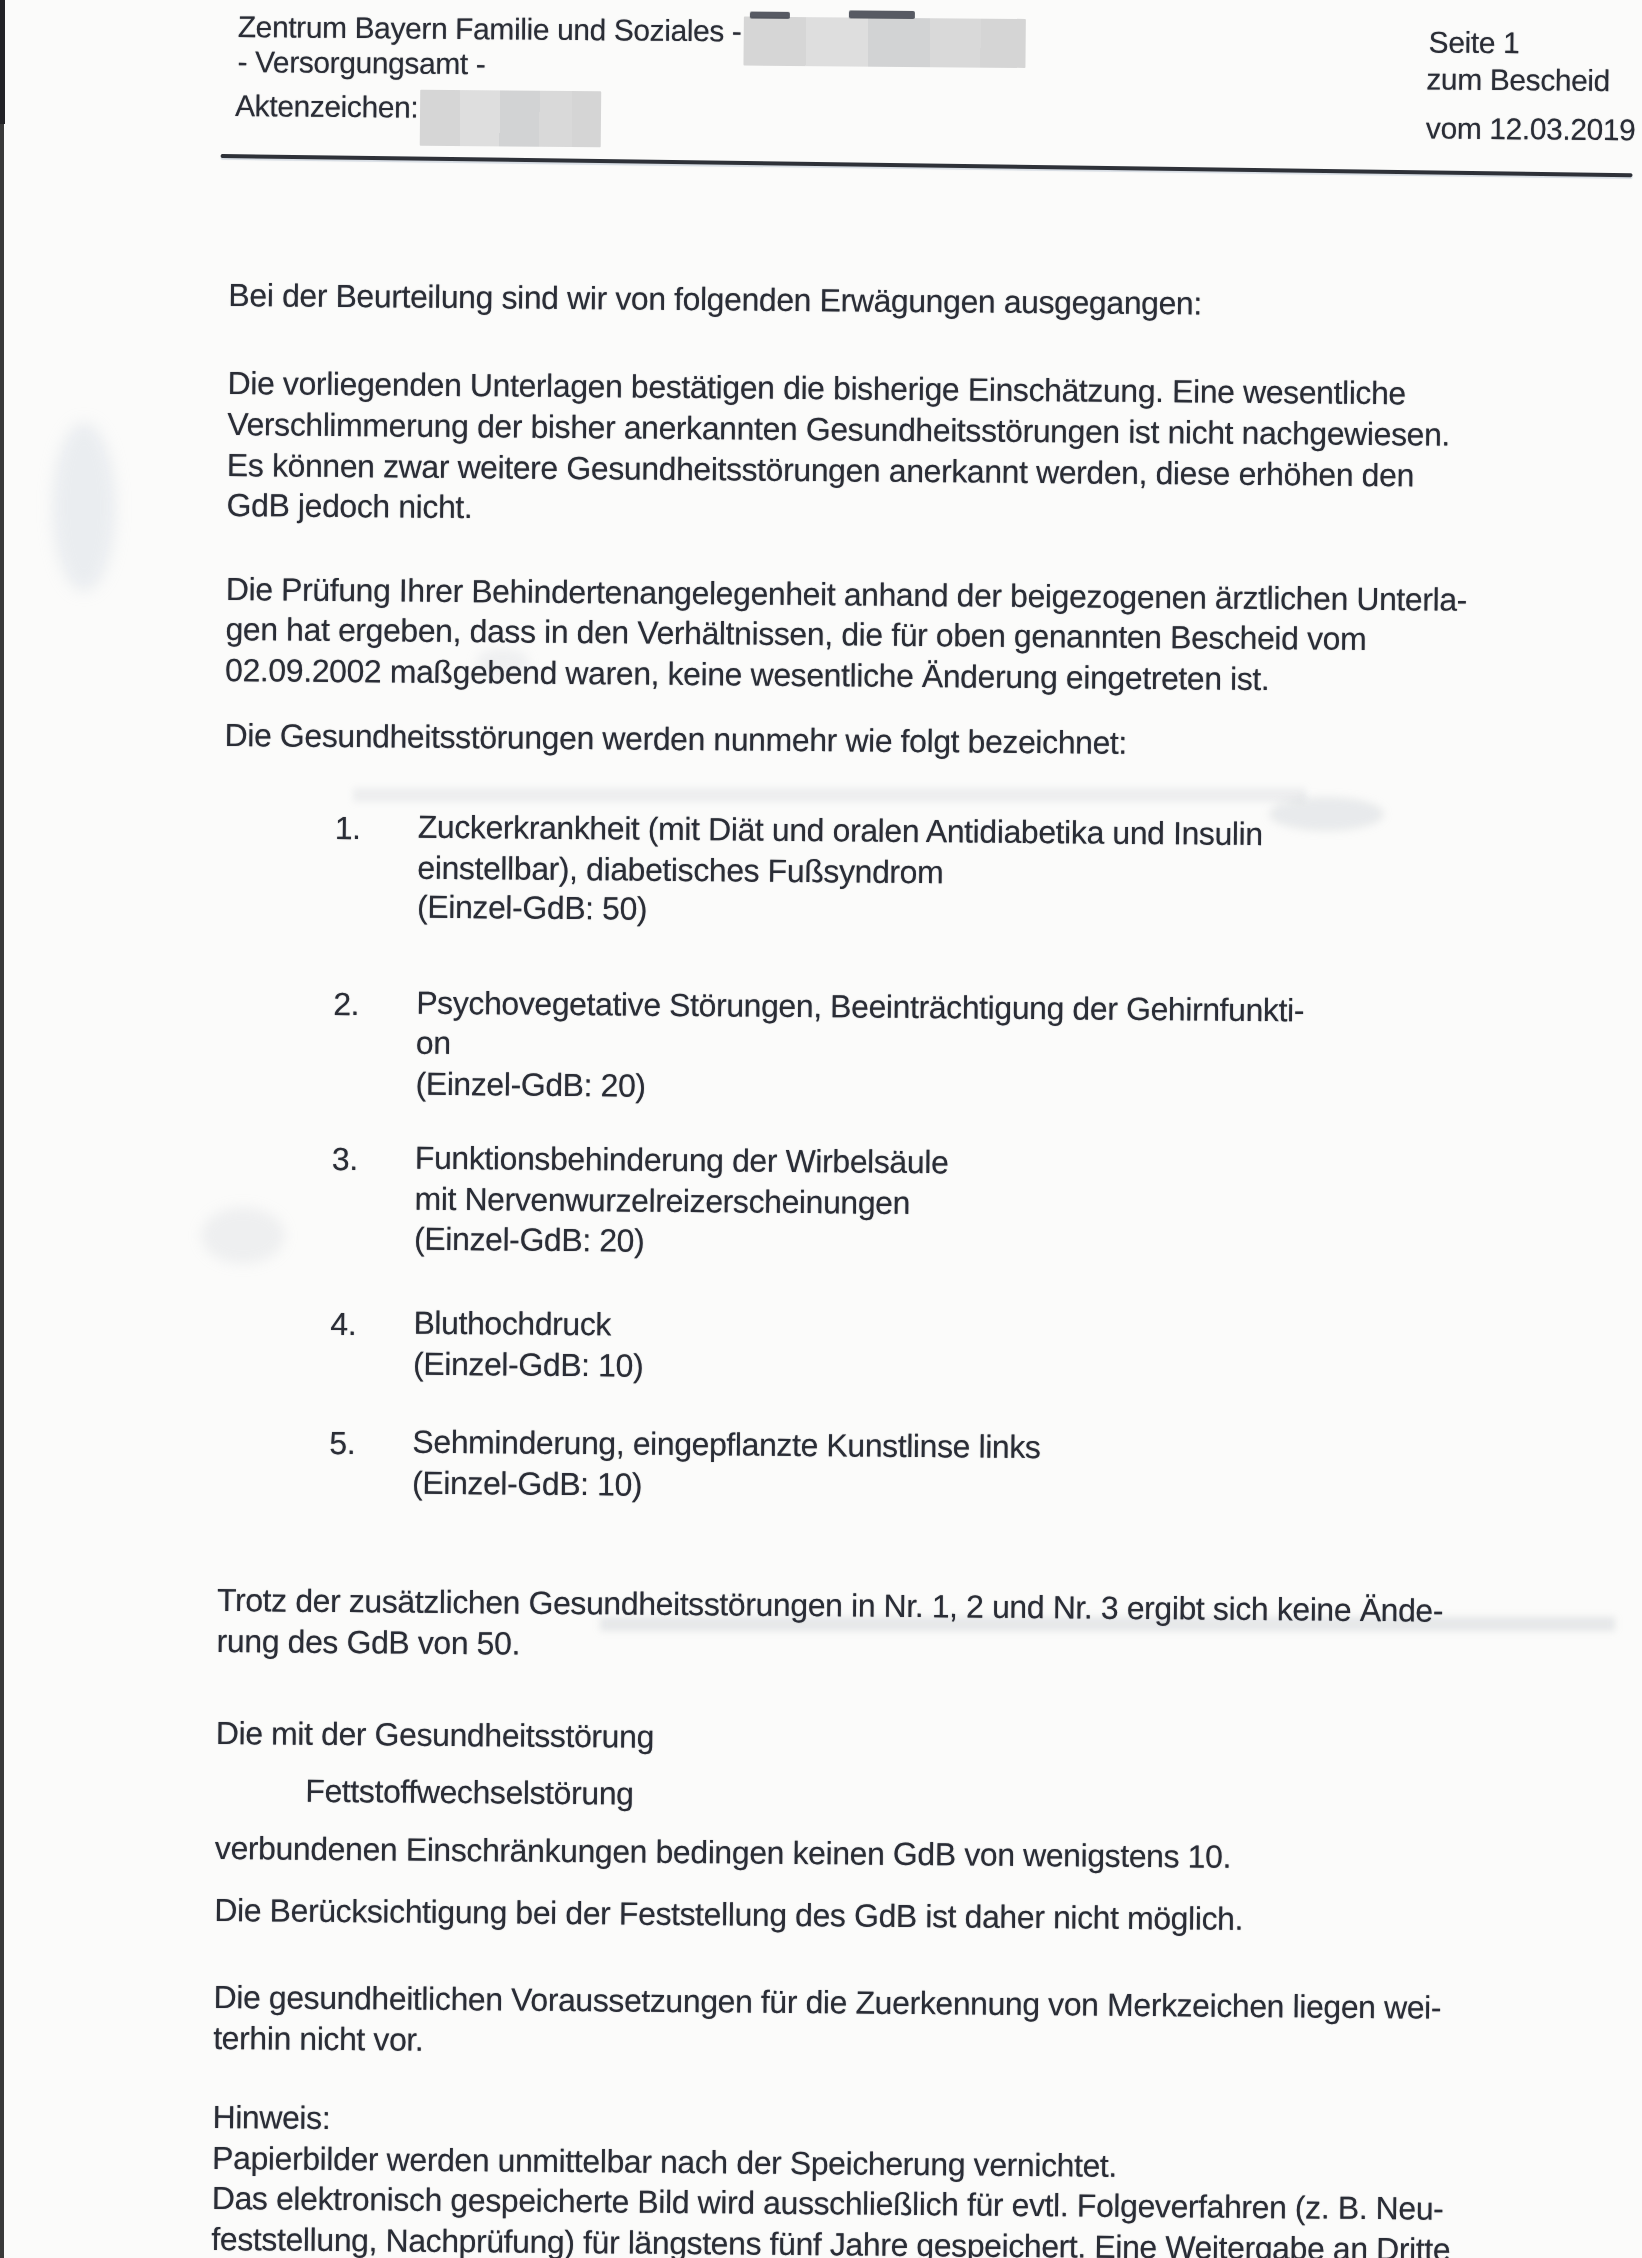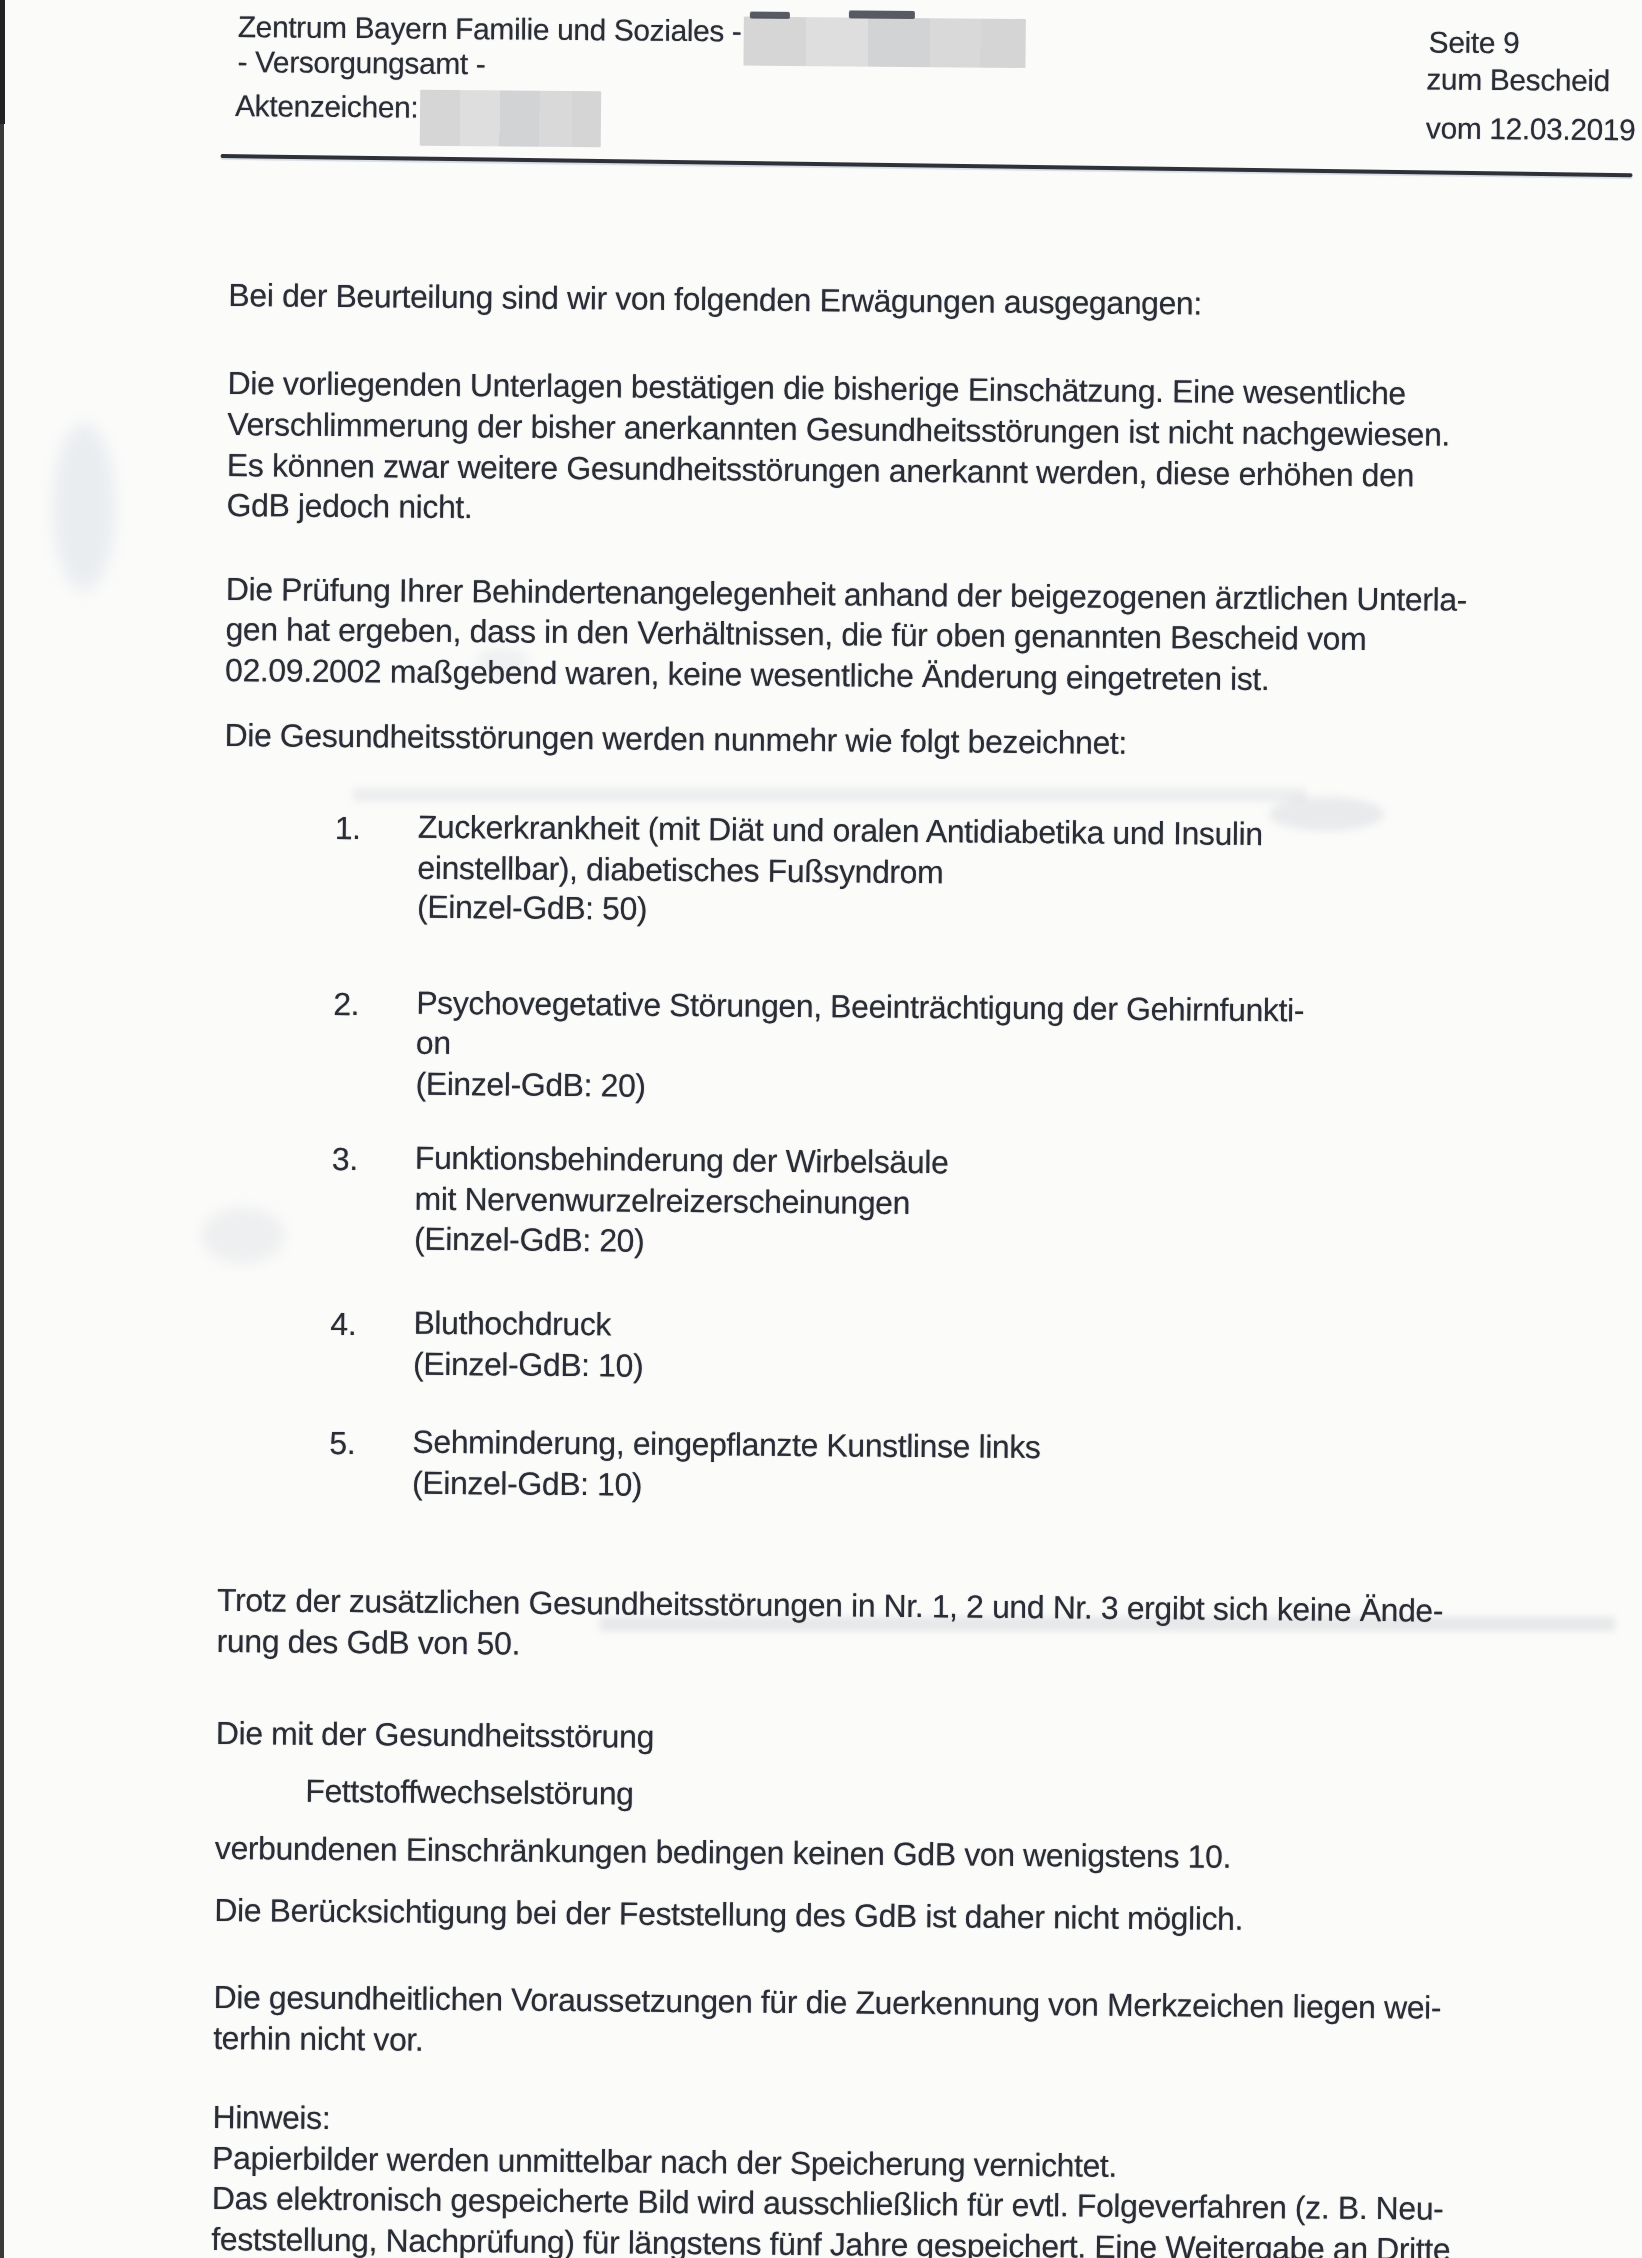--- a/index.html
+++ b/index.html
@@ -69,21 +69,21 @@
   <div>
     <div class="tline hline" style="left:238px;top:7px;">Zentrum Bayern Familie und Soziales -</div>
     <div class="tline hline" style="left:238px;top:42px;">- Versorgungsamt -</div>
     <div class="tline hline" style="left:236px;top:86px;">Aktenzeichen:</div>
 
     <div class="redaction" style="left:744px;top:9.7px;width:282px;height:49px;"></div>
     <div class="frag" style="left:750px;top:5.3px;width:40px;height:7px;"></div>
     <div class="frag" style="left:849px;top:2.6px;width:66px;height:8px;"></div>
     <div class="redaction" style="left:421px;top:86px;width:181px;height:56px;"></div>
 
-    <div class="tline hline" style="left:1429px;top:12.4px;">Seite 9</div>
+    <div class="tline hline" style="left:1429px;top:12.4px;">Seite 1</div>
     <div class="tline hline" style="left:1427px;top:49px;">zum Bescheid</div>
     <div class="tline hline" style="left:1427px;top:98px;">vom 12.03.2019</div>
 
     <div class="rule" style="left:222px;top:152px;width:1412px;height:3.5px;transform:rotate(0.28deg);transform-origin:0 0;"></div>
   </div>
 
   <div>
 
     <div class="tline" style="left:231px;top:276px;">Bei der Beurteilung sind wir von folgenden Erwägungen ausgegangen:</div>
 

